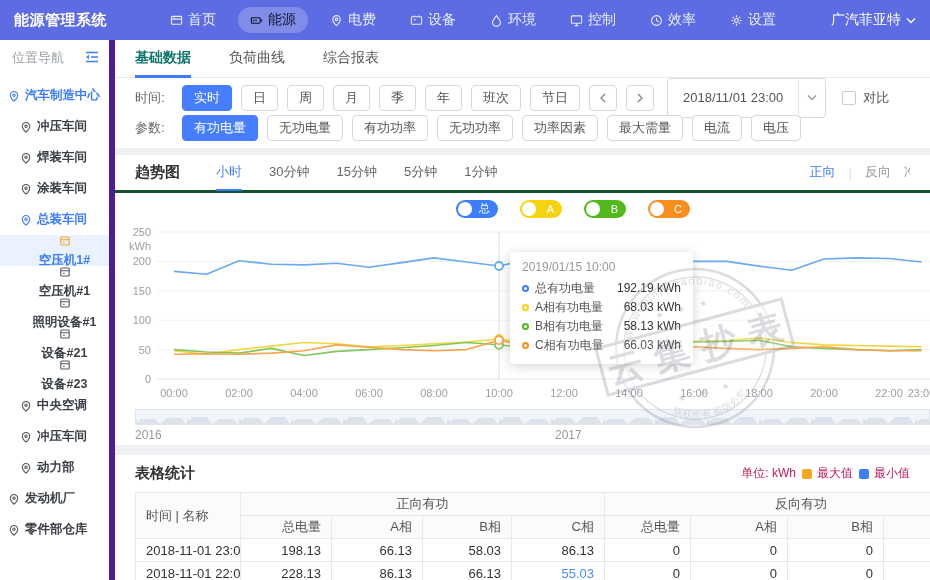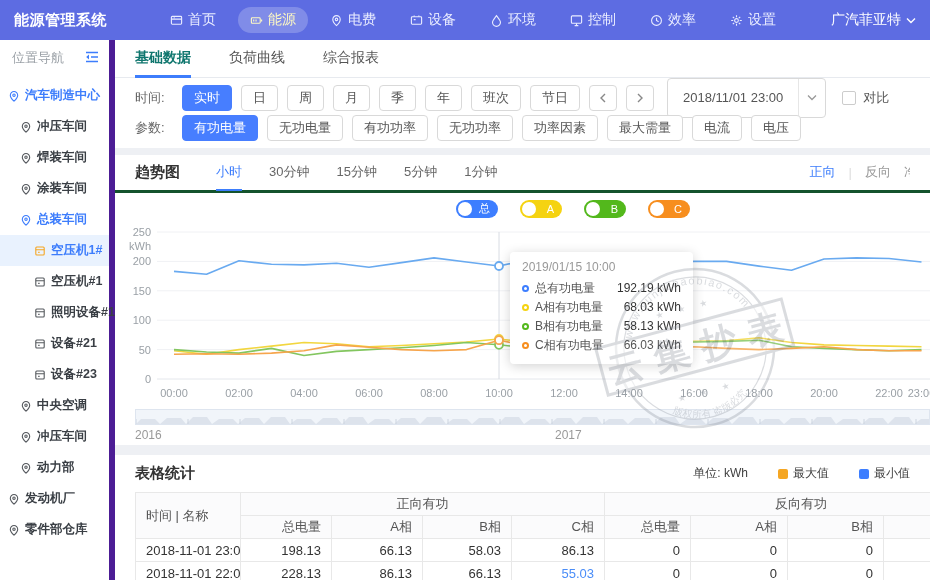--- a/index.html
+++ b/index.html
@@ -4,31 +4,31 @@
 <style>
   * { box-sizing: border-box; margin: 0; padding: 0; }
   html,body { width: 930px; height: 580px; overflow: hidden; }
   body { font-family: "Liberation Sans", "DejaVu Sans", sans-serif; background:#eef0f4; position:relative; }
 
   
   .topbar { height:40px; background:#5d6ce2; display:flex; align-items:center; color:#fff; }
   .brand { font-size:15px; font-weight:700; padding:0 14px; width:158px; letter-spacing:.5px; }
   .top-nav { display:flex; align-items:center; gap:10px; }
   .nav-item { display:flex; align-items:center; gap:5px; padding:4px 12px; border-radius:14px; font-size:14px; cursor:pointer; color:#e9ecff; }
-  .nav-item.active { background:rgba(255,255,255,.22); color:#fef9c3; }
+  .nav-item.active { background:rgba(255,255,255,.22); color:#0f172a; }
   .nav-ic { display:flex; }
   .tenant { margin-left:auto; padding-right:14px; font-size:14px; display:flex; align-items:flex-start; gap:5px; cursor:pointer; }
 
   
   .layout { display:flex; height:540px; }
   .sidebar { width:115px; background:#fff; border-right:6px solid #4c1d95; flex-shrink:0; }
   .sb-head { height:36px; display:flex; align-items:center; justify-content:space-between; padding:0 10px 0 12px; color:#9aa0a6; font-size:13px; }
   .tree { padding-top:4px; }
   .tree-item { height:31px; display:flex; align-items:center; gap:5px; font-size:12.5px; color:#3a3f45; font-weight:600; cursor:pointer; white-space:nowrap; }
-  .lvl0 { padding-left:8px; } .lvl1 { padding-left:20px; } .lvl2 { padding-left:34px; }
+  .lvl0 { padding-left:8px; } .lvl1 { padding-left:20px; } .lvl2 { padding-left:20px;flex-direction:column; }
   .tree-item .ic { display:flex; color:#55595e; flex-shrink:0; }
   .tree-item.blue { color:#3d7dfc; } .tree-item.blue .ic { color:#3d7dfc; }
   .tree-item.selected { background:#e9f2fe; color:#3d7dfc; }
   .tree-item.selected .ic { color:#f5a623; }
 
   .main { flex:1; display:flex; flex-direction:column; background:#eef0f4; min-width:0; }
 
   
   .tabsbar { background:#fff; height:38px; display:flex; gap:38px; padding-left:20px; border-bottom:1px solid #e7eaef; }
   .tab { font-size:14px; color:#555; display:flex; align-items:center; position:relative; cursor:pointer; }
@@ -75,21 +75,21 @@
   .slider { margin-left:20px; width:795px; height:16px; background:#f1f5fa; border:1px solid #dee5ef; position:relative; cursor:pointer; }
   .years { position:relative; height:18px; margin-left:20px; color:#999; font-size:12px; padding-top:3px; }
   .years .y2 { position:absolute; left:420px; top:3px; }
 
   .watermark { position:absolute; left:400px; top:73px; opacity:.3; pointer-events:none; z-index:6; }
 
   
   .table-card { margin-top:10px; padding-top:9px; height:125px; }
   .table-head { display:flex; align-items:center; padding:0 20px 9px; }
   .tbl-title { font-weight:700; font-size:15px; color:#333; }
-  .tbl-right { margin-left:auto; display:flex; align-items:center; gap:30px; font-size:12px; color:#404040; }
+  .tbl-right { margin-left:auto; display:flex; align-items:center; gap:6px; font-size:12px; color:#be185d; }
   .lg { display:flex; align-items:center; gap:5px; }
   .lg .sq { width:10px; height:10px; border-radius:2px; }
   table.stats { border-collapse:collapse; margin-left:20px; width:862px; table-layout:fixed; font-size:13px; }
   .stats th, .stats td { border:1px solid #e8e8e8; height:23px; padding:0 10px; overflow:hidden; white-space:nowrap; }
   .stats th { font-weight:400; color:#555; background:#fbfbfc; text-align:center; }
   .stats th.sub { text-align:right; }
   .stats th.timecol { text-align:left; }
   .stats td { color:#333; text-align:right; }
   .stats td.time { text-align:left; }
   .stats td.min { color:#4a8df8; }

